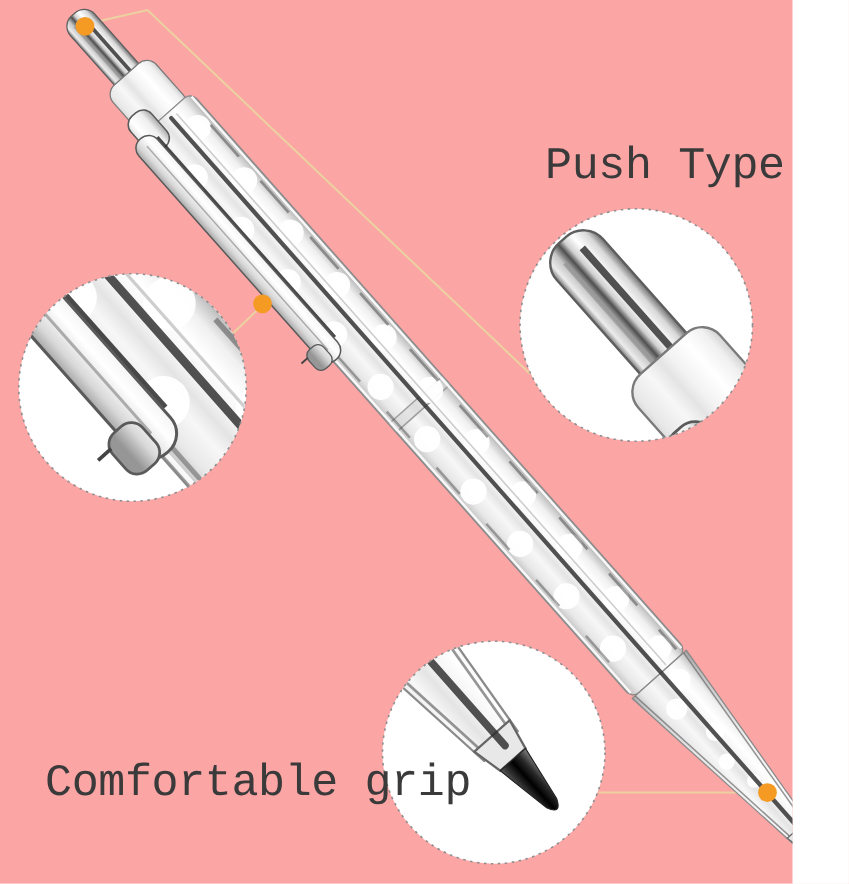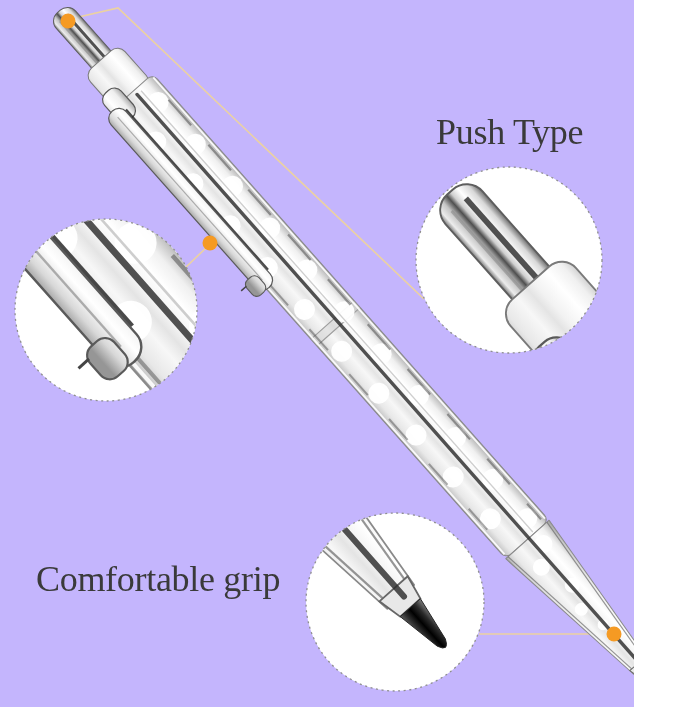--- a/index.html
+++ b/index.html
@@ -1,29 +1,29 @@
 <!DOCTYPE html>
 <html><head>
 <meta charset="utf-8">
 <style>
   html,body { margin:0; padding:0; background:#fff; }
   .stage {
     position:relative; width:634px; height:707px;
-    background:#c4b5fd; overflow:hidden;
-    font-family:Liberation Serif, serif;
+    background:#fca5a5; overflow:hidden;
+    font-family:Liberation Mono, monospace;
   }
   .stage svg { position:absolute; left:0; top:0; }
   .label {
     position:absolute; font-size:36px; font-weight:400;
     color:#3a3a3a; letter-spacing:-0.3px; white-space:nowrap;
     line-height:1.1;
   }
   .label-push { left:436px; top:113px; }
   .label-clip { left:2px;   top:408px; }
-  .label-grip { left:36px;  top:560px; }
+  .label-grip { left:36px;  top:607px; }
 </style>
 </head>
 <body>
 
 <div class="stage">
 
   <svg width="679" height="707" viewBox="0 0 679 707">
     <defs>
       <linearGradient id="barrelGrad" gradientUnits="userSpaceOnUse" x1="0" y1="-29" x2="0" y2="29">
         <stop offset="0" stop-color="#979797"></stop>

